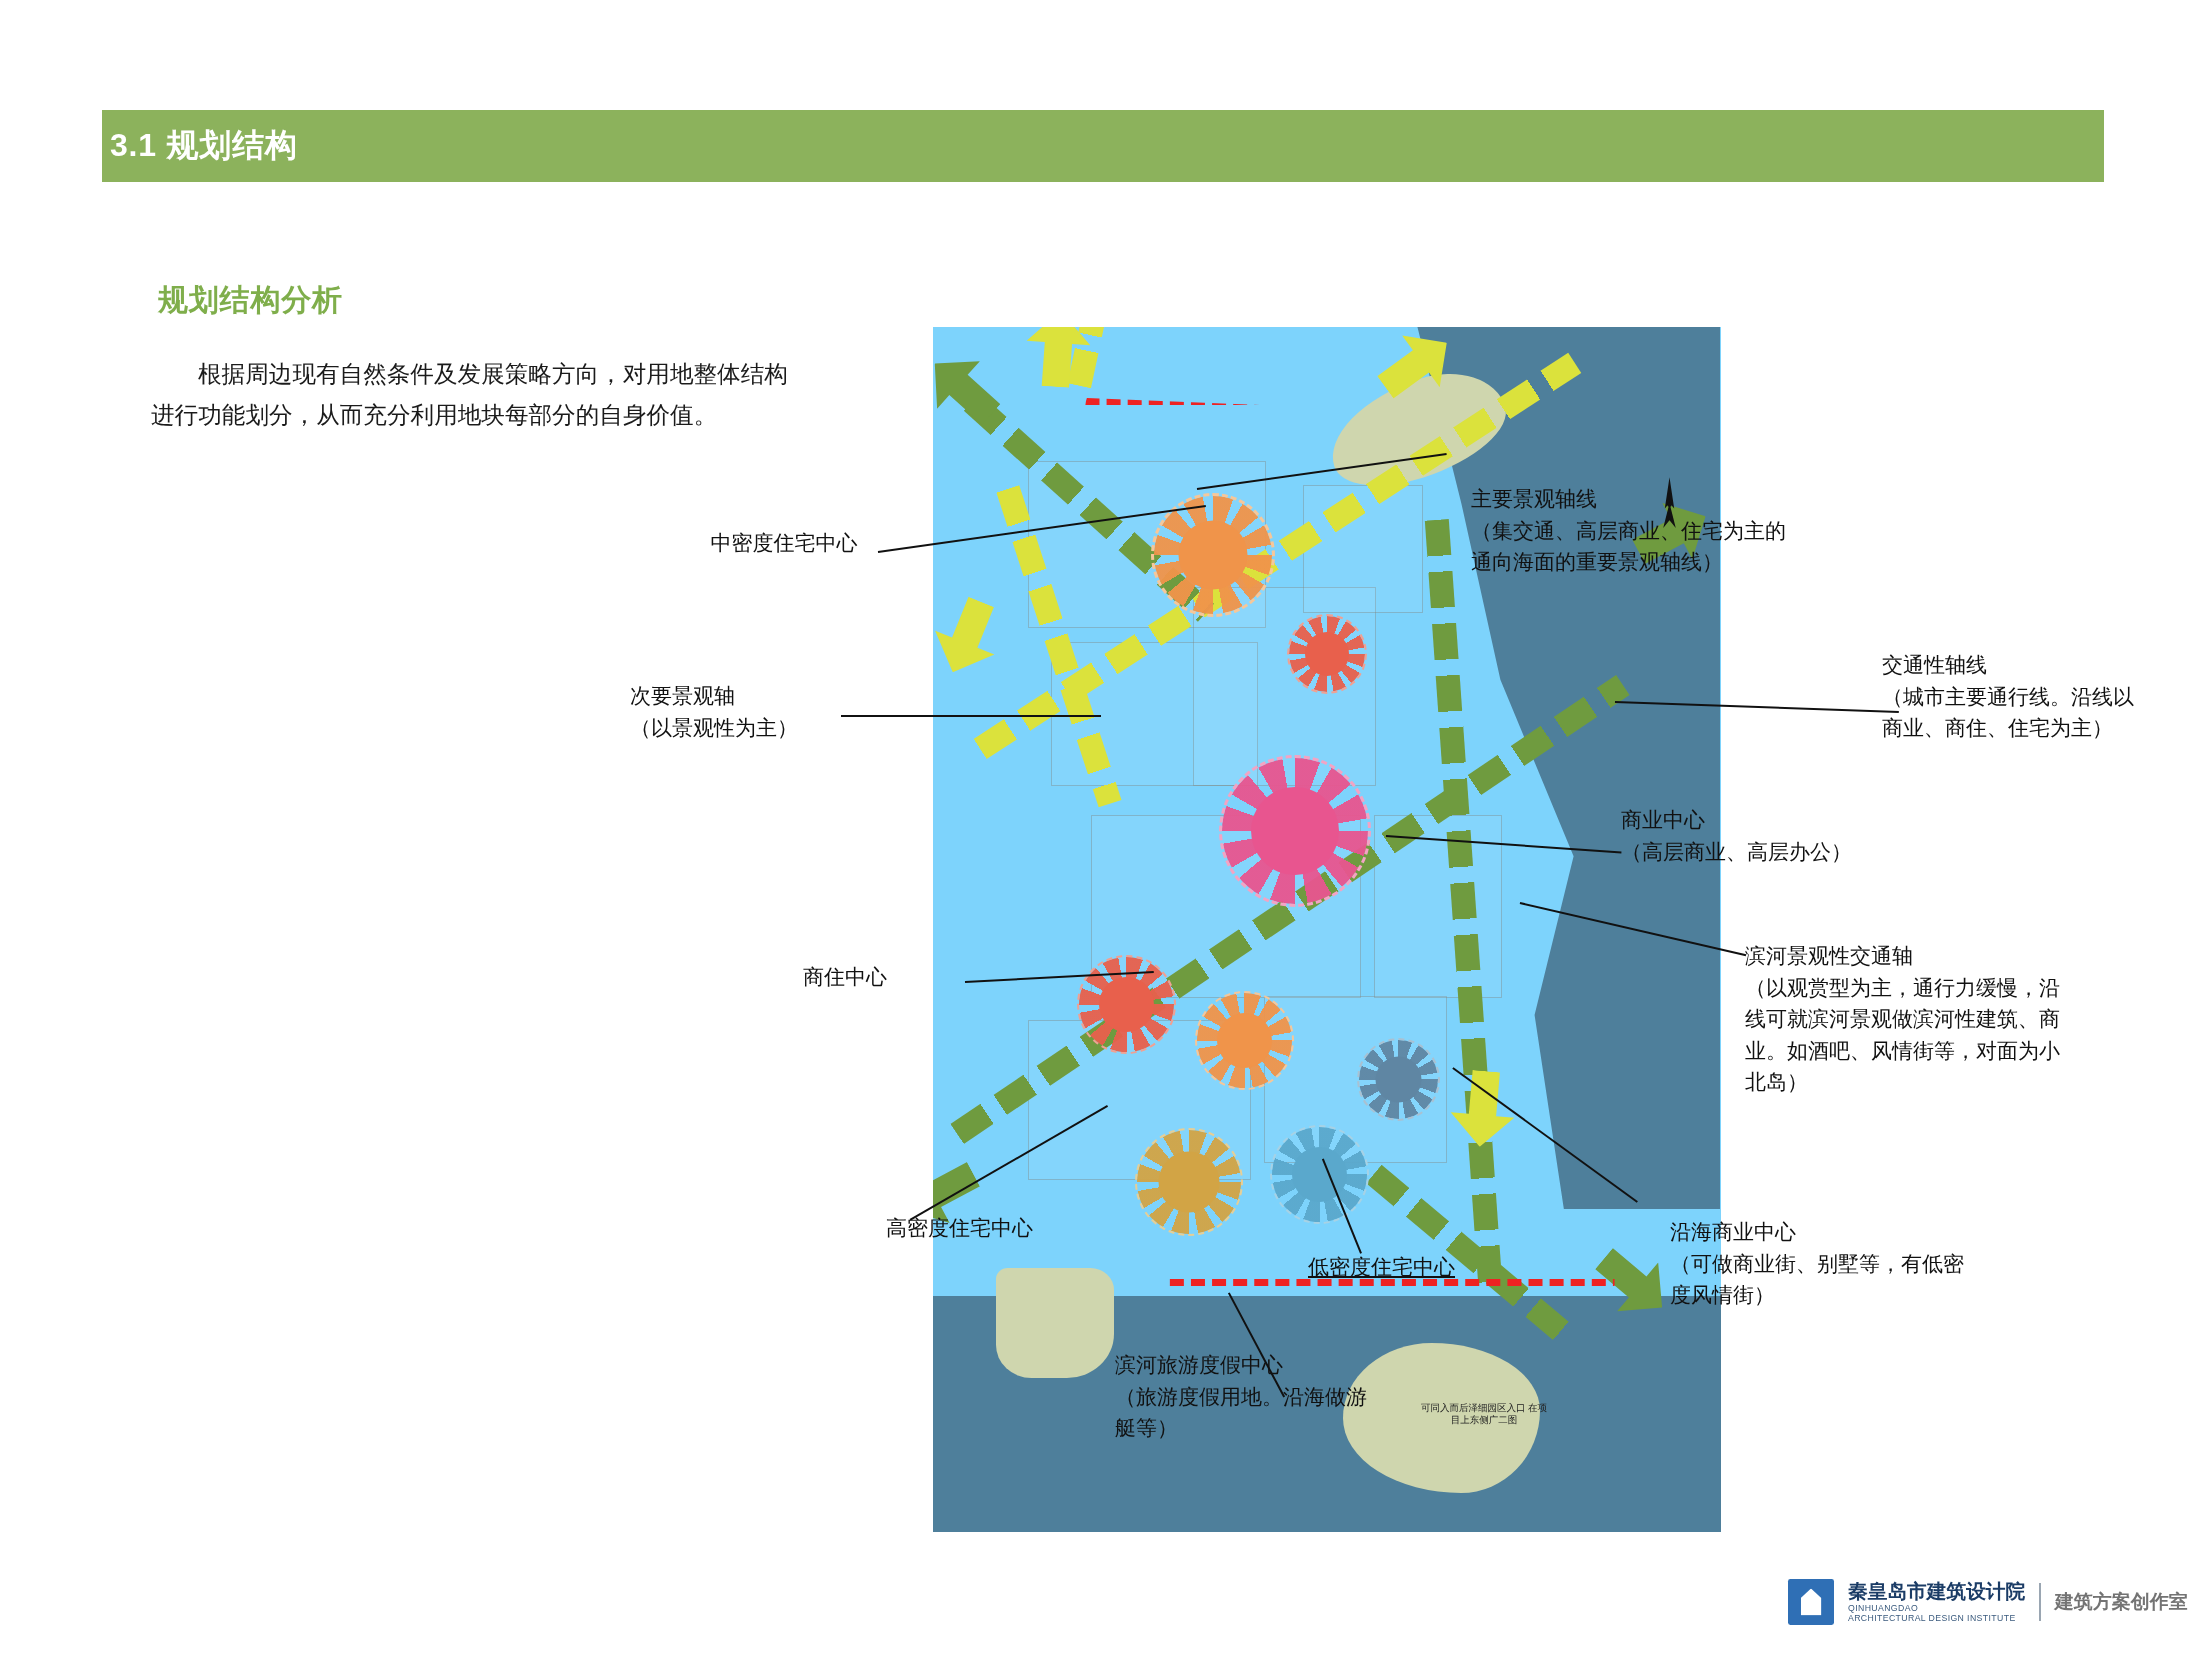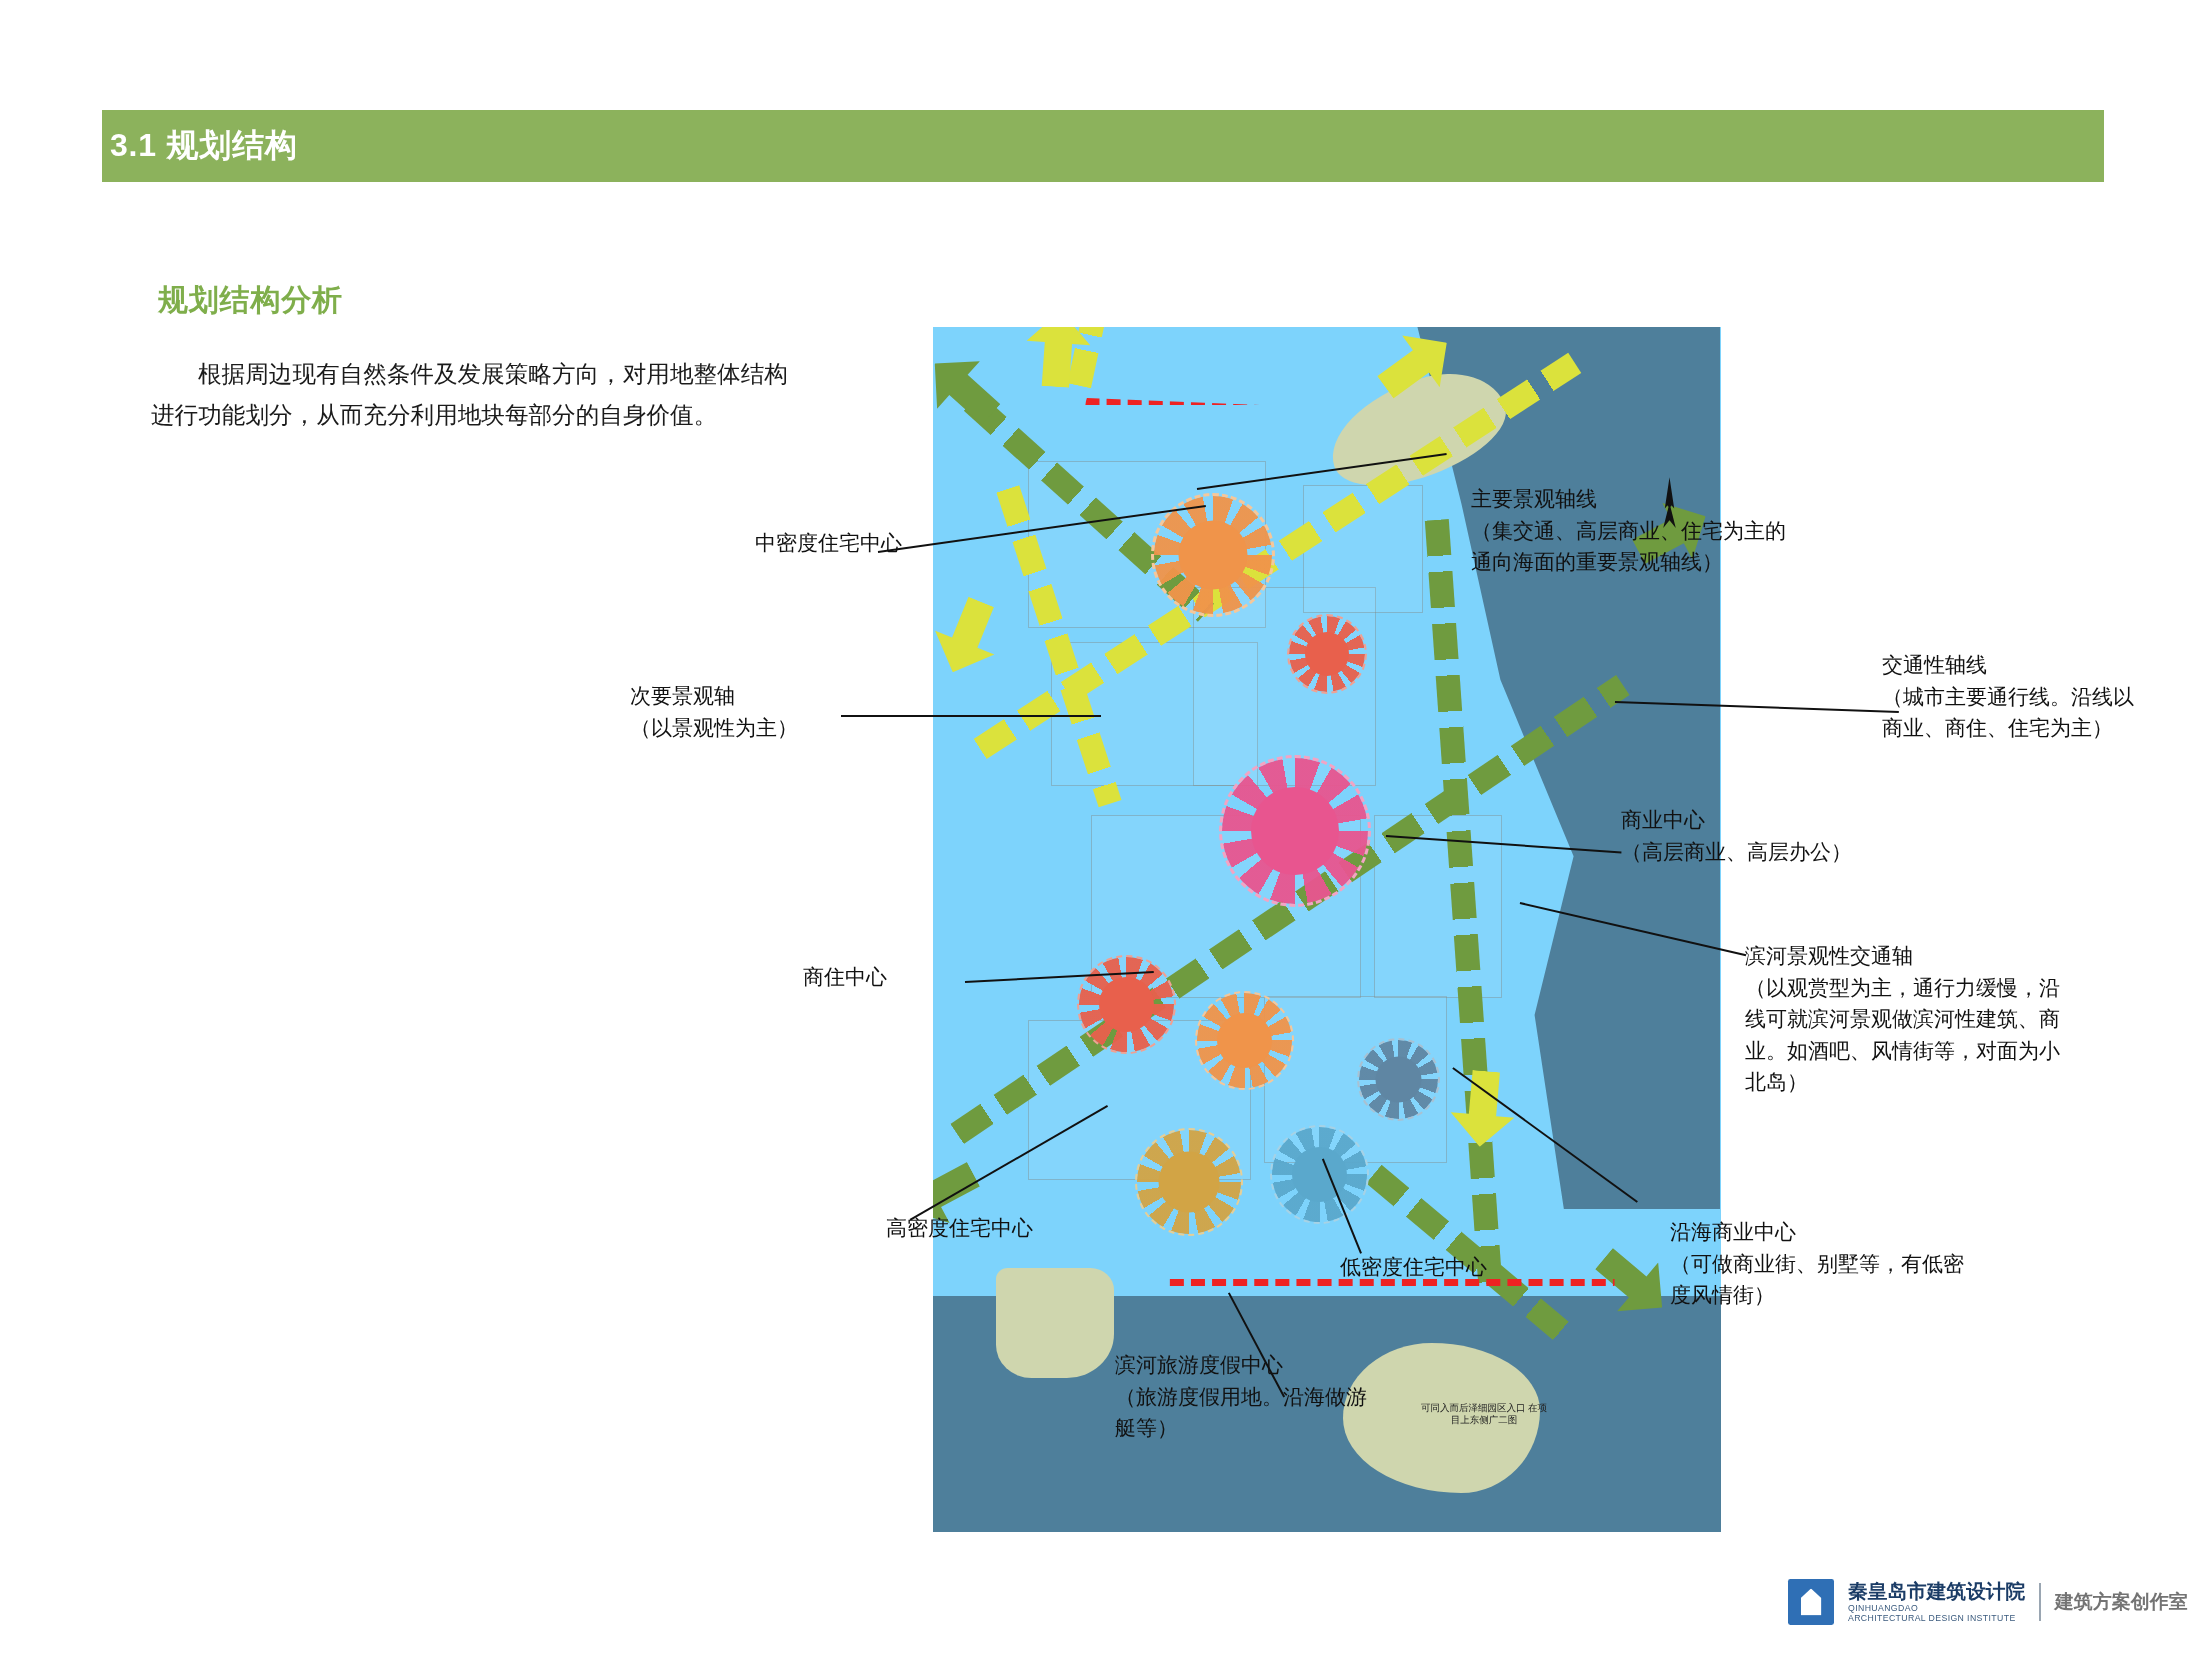--- a/index.html
+++ b/index.html
@@ -349,42 +349,42 @@
 <div class="leader" style="left:841px; top:715px; width:260px; transform:rotate(0deg);"></div>
 <div class="leader" style="left:1615px; top:701px; width:284px; transform:rotate(2deg);"></div>
 <div class="leader" style="left:1386px; top:835px; width:236px; transform:rotate(4deg);"></div>
 <div class="leader" style="left:1520px; top:902px; width:232px; transform:rotate(13deg);"></div>
 <div class="leader" style="left:965px; top:981px; width:189px; transform:rotate(-3deg);"></div>
 <div class="leader" style="left:910px; top:1219px; width:228px; transform:rotate(-30deg);"></div>
 <div class="leader" style="left:1323px; top:1158px; width:102px; transform:rotate(68deg);"></div>
 <div class="leader" style="left:1453px; top:1067px; width:228px; transform:rotate(36deg);"></div>
 <div class="leader" style="left:1229px; top:1292px; width:118px; transform:rotate(62deg);"></div>
 
-<div class="label" style="left:666px; top:528px; width:236px; text-align:right;">中密度住宅中心</div>
+<div class="label" style="left:666px; top:528px; width:236px; text-align:center;">中密度住宅中心</div>
 
 <div class="label" style="left:1471px; top:484px; width:315px;">主要景观轴线
 （集交通、高层商业、住宅为主的通向海面的重要景观轴线）</div>
 
 <div class="label" style="left:630px; top:681px; width:236px;">次要景观轴
 （以景观性为主）</div>
 
 <div class="label" style="left:1882px; top:650px; width:260px;">交通性轴线
 （城市主要通行线。沿线以商业、商住、住宅为主）</div>
 
 <div class="label" style="left:1621px; top:805px; width:276px;">商业中心
 （高层商业、高层办公）</div>
 
 <div class="label" style="left:1745px; top:918px; width:331px;margin-top:23px;">滨河景观性交通轴
 （以观赏型为主，通行力缓慢，沿线可就滨河景观做滨河性建筑、商业。如酒吧、风情街等，对面为小北岛）</div>
 
 <div class="label" style="left:803px; top:962px; width:173px;">商住中心</div>
 
 <div class="label" style="left:886px; top:1213px; width:236px;">高密度住宅中心</div>
 
-<div class="label" style="left:1340px; top:1252px; width:236px;">低密度住宅中心</div>
+<div class="label" style="left:1308px; top:1252px; width:236px;text-decoration:underline;">低密度住宅中心</div>
 
 <div class="label" style="left:1670px; top:1217px; width:307px;">沿海商业中心
 （可做商业街、别墅等，有低密度风情街）</div>
 
 <div class="label" style="left:1087px; top:1350px; width:260px;margin-left:28px;">滨河旅游度假中心
 （旅游度假用地。沿海做游艇等）</div>
 
 <div id="footer">
   <div id="logo-mark"></div>
   <div>

